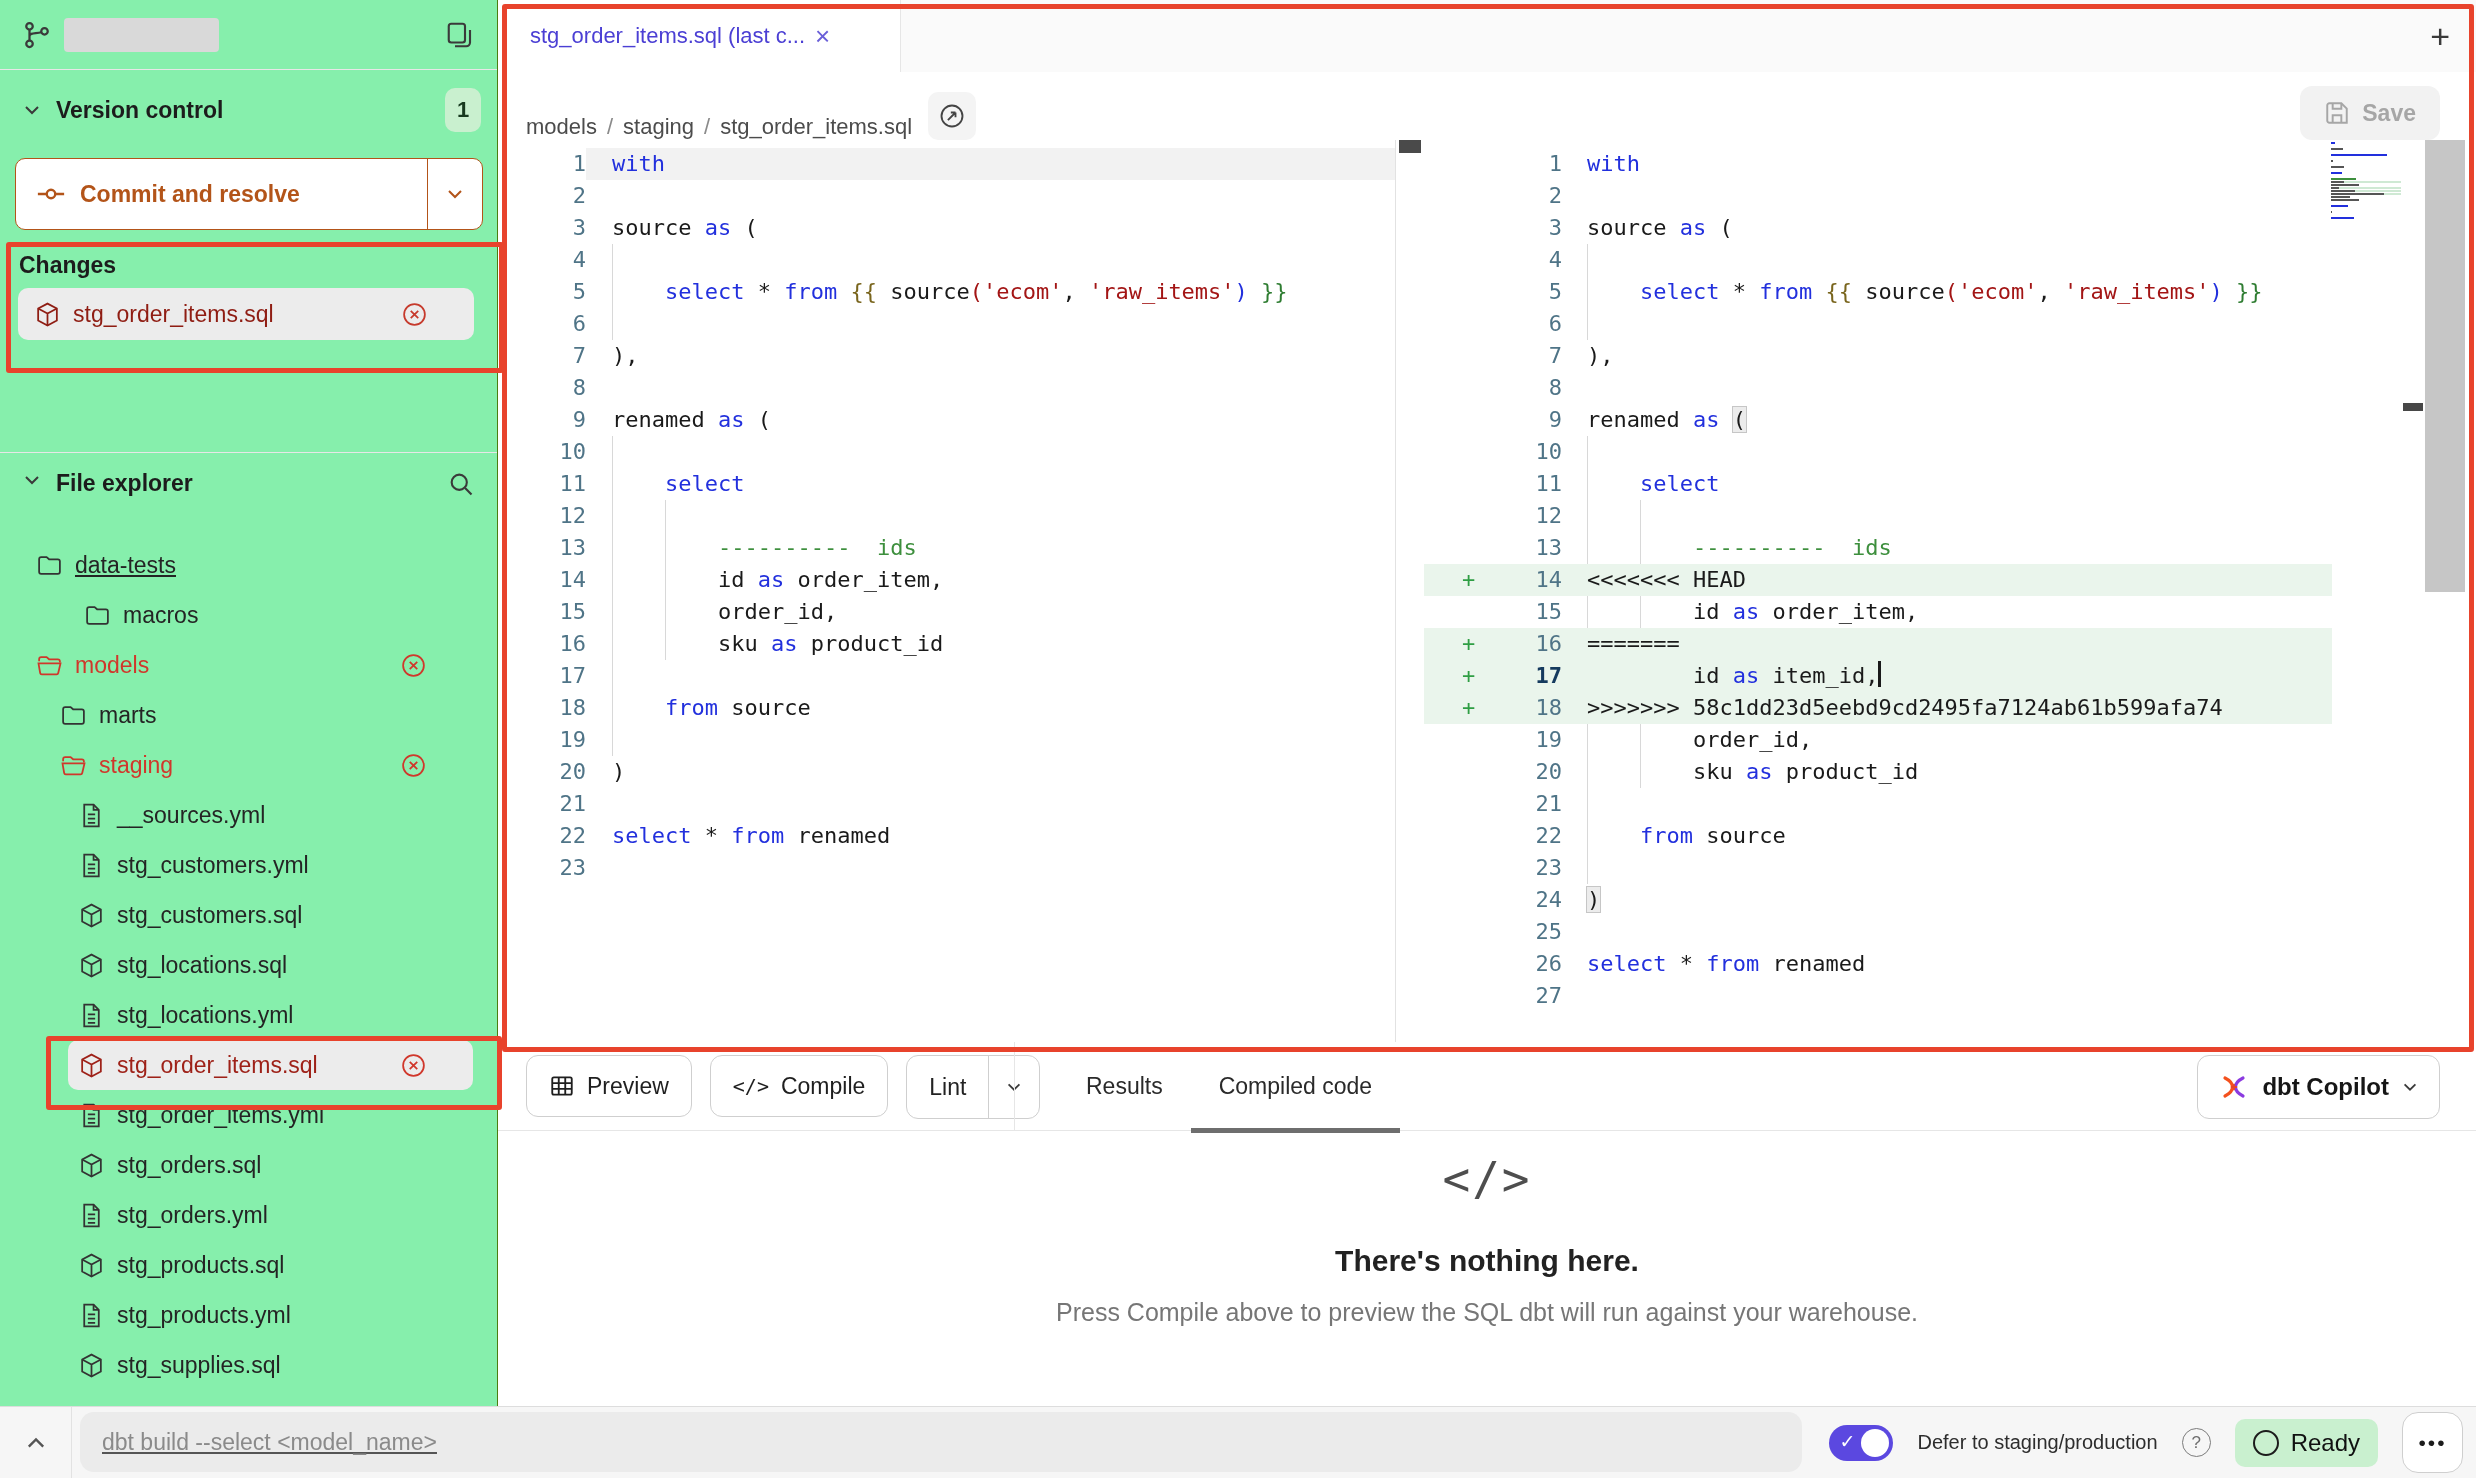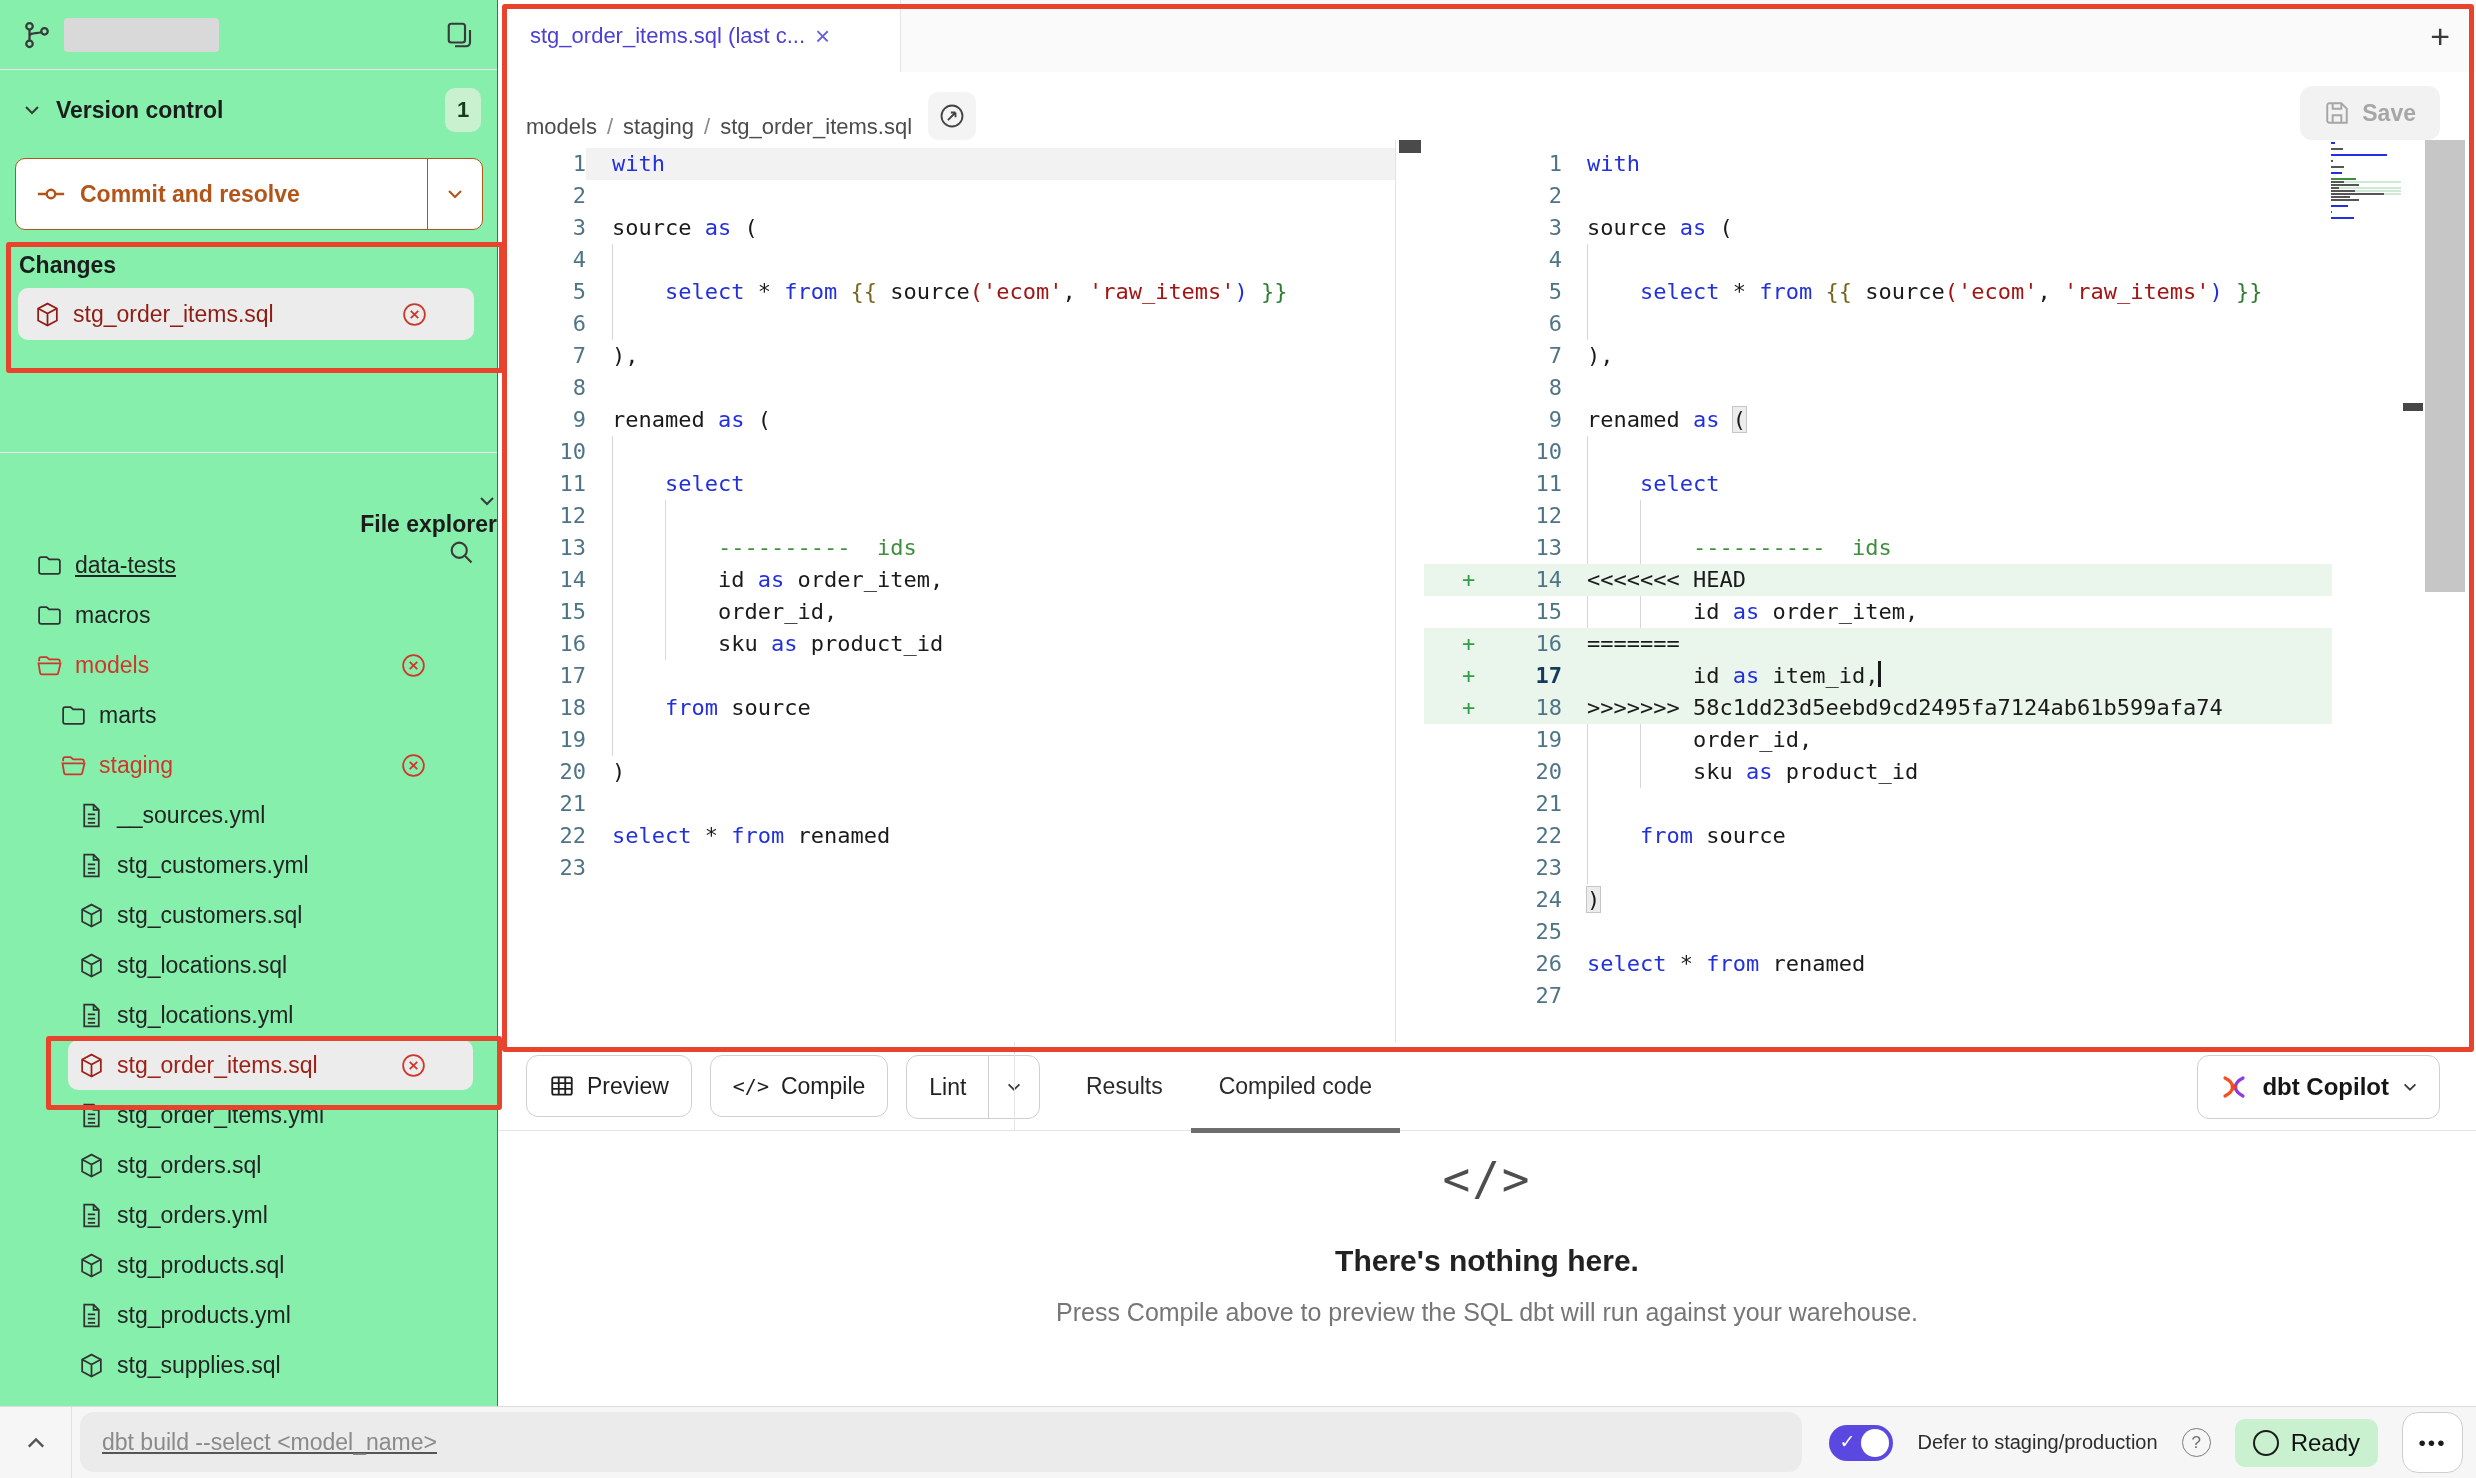--- a/index.html
+++ b/index.html
@@ -23,21 +23,21 @@
   .commit-main{flex:1;display:flex;align-items:center;height:100%;}
   .commit-label{color:#b35419;font-size:23px;font-weight:600;margin-left:14px}
   .commit-ic{margin-left:20px}
   .commit-caret{width:54px;height:100%;border-left:1.6px solid #b35419;display:flex;align-items:center;justify-content:center;}
   .changes-label{position:absolute;left:19px;top:252px;font-size:23px;font-weight:700;color:#1c1c1c;}
   .changes-item{position:absolute;left:18px;top:288px;width:456px;height:52px;background:#ececec;border-radius:10px;display:flex;align-items:center;}
   .changes-item .name{color:#8f1d13;font-size:23px;margin-left:12px;}
   .changes-item .cube{margin-left:16px}
   .xcirc{margin-left:auto;margin-right:46px;cursor:pointer}
   .fx-divider{position:absolute;left:0;top:452px;width:100%;border-top:1px solid #e7e7e7;}
-  .fx-head{position:absolute;left:0;top:491px;width:100%;height:58px;display:flex;align-items:flex-end;flex-direction:column;}
+  .fx-head{position:absolute;left:0;top:470px;width:100%;height:58px;display:flex;align-items:flex-start;}
   .search-ic{margin-left:auto;margin-right:22px;cursor:pointer}
   .tree{position:absolute;left:0;top:540px;width:100%;}
   .trow{height:50px;display:flex;align-items:center;font-size:23px;color:#242424;cursor:pointer;}
   .trow .pill{display:flex;align-items:center;flex:1;height:50px;border-radius:10px;margin-right:24px;}
   .trow.sel .pill{background:#ececec;}
   .trow .lbl{margin-left:12px;}
   .trow.mod .lbl{color:#d0372b}
   .trow.sel .lbl{color:#9e2118}
   .ticon{flex:none;margin-left:10px}
   
@@ -206,21 +206,21 @@
       <div class="trow" style="padding-left: 26px; text-decoration: underline;">
         <span class="pill">
           <span class="ticon">
             <svg width="27" height="27" viewBox="0 0 26 26" fill="none" stroke="#333" stroke-width="1.7">
               <path d="M3 7a2 2 0 0 1 2-2h5.2L12.6 7H21a2 2 0 0 1 2 2v10a2 2 0 0 1-2 2H5a2 2 0 0 1-2-2Z"></path>
             </svg>
           </span>
           <span class="lbl">data-tests</span>
         </span>
       </div>
-      <div class="trow" style="padding-left: 26px;">
+      <div class="trow" style="padding-left: 26px; margin-left: 48px;">
         <span class="pill">
           <span class="ticon">
             <svg width="27" height="27" viewBox="0 0 26 26" fill="none" stroke="#333" stroke-width="1.7">
               <path d="M3 7a2 2 0 0 1 2-2h5.2L12.6 7H21a2 2 0 0 1 2 2v10a2 2 0 0 1-2 2H5a2 2 0 0 1-2-2Z"></path>
             </svg>
           </span>
           <span class="lbl">macros</span>
         </span>
       </div>
       <div class="trow mod" style="padding-left: 26px;">

